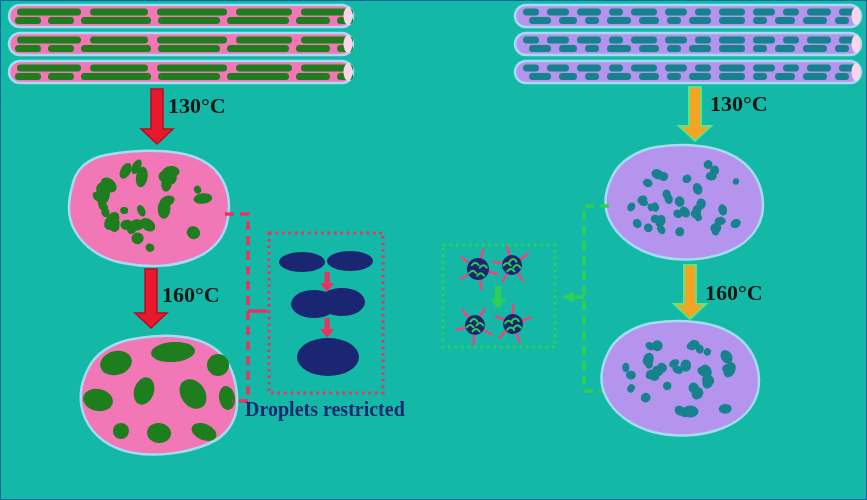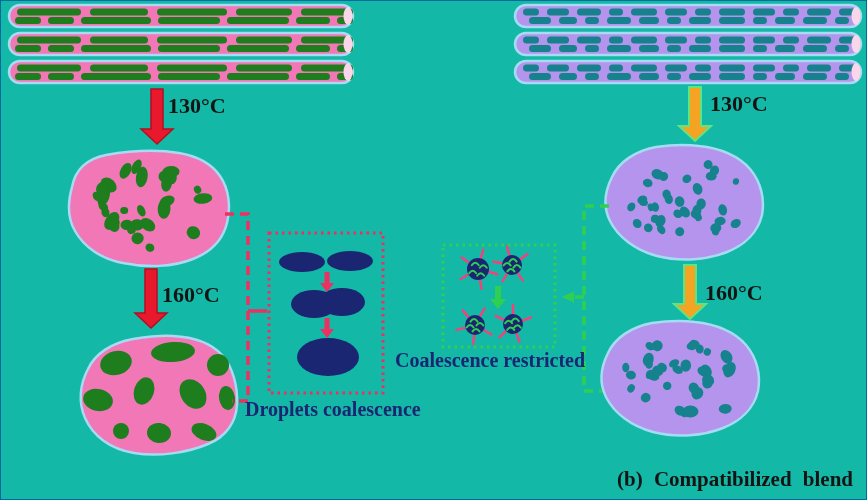--- a/index.html
+++ b/index.html
@@ -377,17 +377,15 @@
         <polygon points="323.5,317 328.5,317 328.5,328 333,328 326,337 319,328 323.5,328" class="pink-arrow"></polygon>
         <polygon points="494,285 500,285 500,298 505,298 497,308 489,298 494,298" class="green-arrow"></polygon>
       </g>
   </svg>
 
   <div class="lbl temp" style="left:167px;top:93px">130°C</div>
   <div class="lbl temp" style="left:161px;top:282px">160°C</div>
   <div class="lbl temp" style="left:709px;top:91px">130°C</div>
   <div class="lbl temp" style="left:704px;top:280px">160°C</div>
 
-  <div class="lbl inset-label" style="left:244px;top:397px">Droplets coalescence</div>
-  <div class="lbl inset-label" style="left:394px;top:348px">Coalescence restricted</div>
-
-  <div class="lbl caption" style="left:616px;top:467px">(b) Compatibilized blend</div>
+  <div class="lbl inset-label" style="left:244px;top:397px">Droplets restricted</div>
+
 </div>
 
 </body></html>

